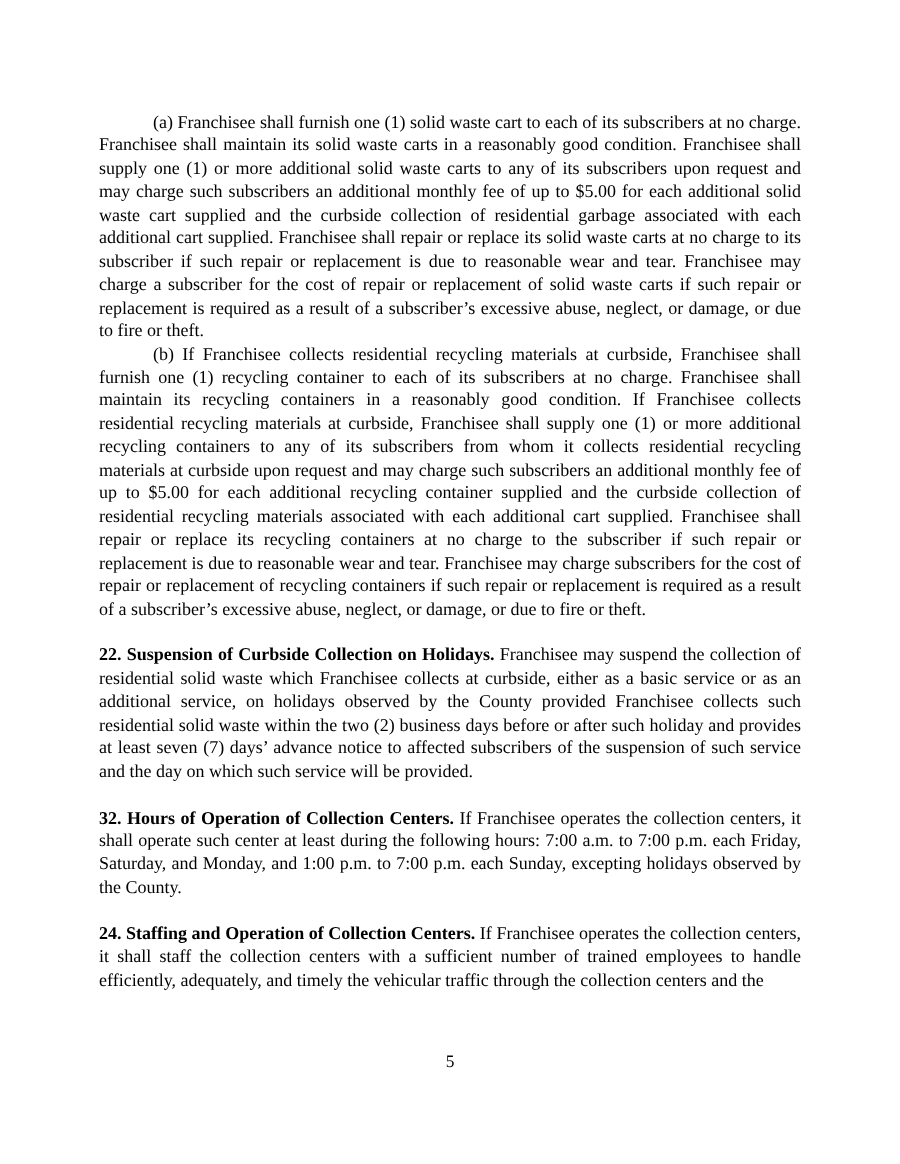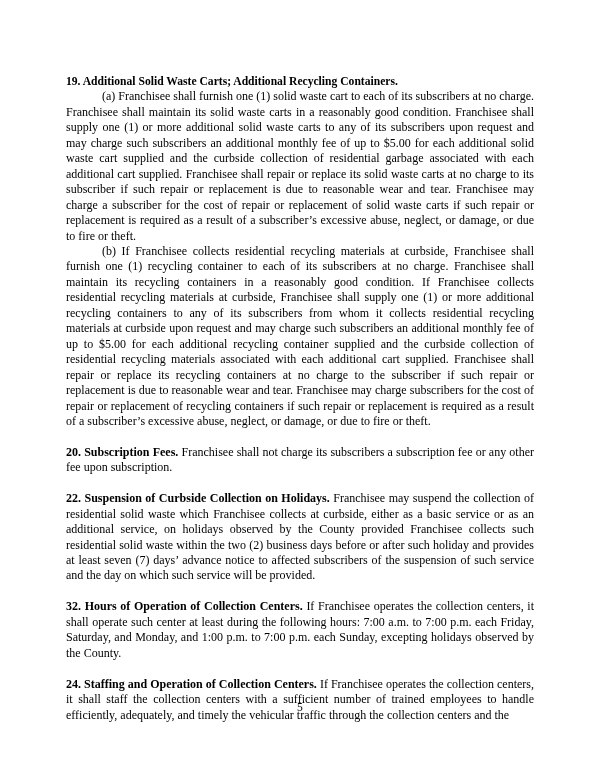--- a/index.html
+++ b/index.html
@@ -66,27 +66,25 @@
     font-family: "Liberation Serif", "DejaVu Serif", serif;
     color: #000000;
   }
 </style>
 </head>
 <body>
 
 <div class="page">
   <div class="content">
 
-    <p class="heading-line">19.  Additional Solid Waste Carts; Additional Recycling Containers.</p>
 
     <p class="indent">(a) Franchisee shall furnish one (1) solid waste cart to each of its subscribers at no charge. Franchisee shall maintain its solid waste carts in a reasonably good condition. Franchisee shall supply one (1) or more additional solid waste carts to any of its subscribers upon request and may charge such subscribers an additional monthly fee of up to $5.00 for each additional solid waste cart supplied and the curbside collection of residential garbage associated with each additional cart supplied. Franchisee shall repair or replace its solid waste carts at no charge to its subscriber if such repair or replacement is due to reasonable wear and tear. Franchisee may charge a subscriber for the cost of repair or replacement of solid waste carts if such repair or replacement is required as a result of a subscriber’s excessive abuse, neglect, or damage, or due to fire or theft.</p>
 
     <p class="indent">(b) If Franchisee collects residential recycling materials at curbside, Franchisee shall furnish one (1) recycling container to each of its subscribers at no charge. Franchisee shall maintain its recycling containers in a reasonably good condition. If Franchisee collects residential recycling materials at curbside, Franchisee shall supply one (1) or more additional recycling containers to any of its subscribers from whom it collects residential recycling materials at curbside upon request and may charge such subscribers an additional monthly fee of up to $5.00 for each additional recycling container supplied and the curbside collection of residential recycling materials associated with each additional cart supplied. Franchisee shall repair or replace its recycling containers at no charge to the subscriber if such repair or replacement is due to reasonable wear and tear. Franchisee may charge subscribers for the cost of repair or replacement of recycling containers if such repair or replacement is required as a result of a subscriber’s excessive abuse, neglect, or damage, or due to fire or theft.</p>
 
-    <p class="gap"><span class="bold">20. Subscription Fees.</span><span> Franchisee shall not charge its subscribers a subscription fee or any other fee upon subscription.</span></p>
 
 
     <p class="gap"><span class="bold">22. Suspension of Curbside Collection on Holidays.</span><span> Franchisee may suspend the collection of residential solid waste which Franchisee collects at curbside, either as a basic service or as an additional service, on holidays observed by the County provided Franchisee collects such residential solid waste within the two (2) business days before or after such holiday and provides at least seven (7) days’ advance notice to affected subscribers of the suspension of such service and the day on which such service will be provided.</span></p>
 
     <p class="gap"><span class="bold">32. Hours of Operation of Collection Centers.</span><span> If Franchisee operates the collection centers, it shall operate such center at least during the following hours: 7:00 a.m. to 7:00 p.m. each Friday, Saturday, and Monday, and 1:00 p.m. to 7:00 p.m. each Sunday, excepting holidays observed by the County.</span></p>
 
     <p class="gap"><span class="bold">24. Staffing and Operation of Collection Centers.</span><span> If Franchisee operates the collection centers, it shall staff the collection centers with a sufficient number of trained employees to handle efficiently, adequately, and timely the vehicular traffic through the collection centers and the</span></p>
 
   </div>
 

